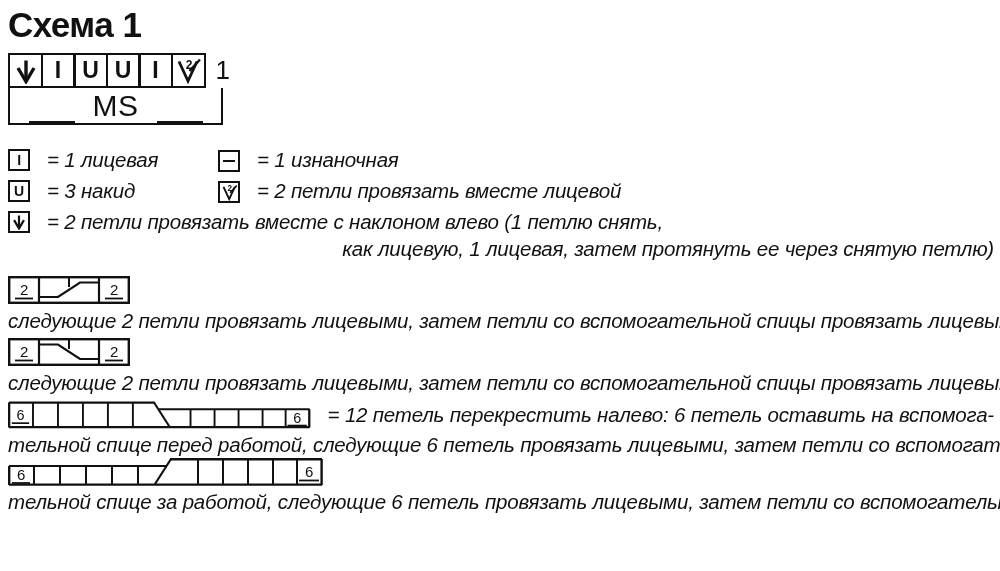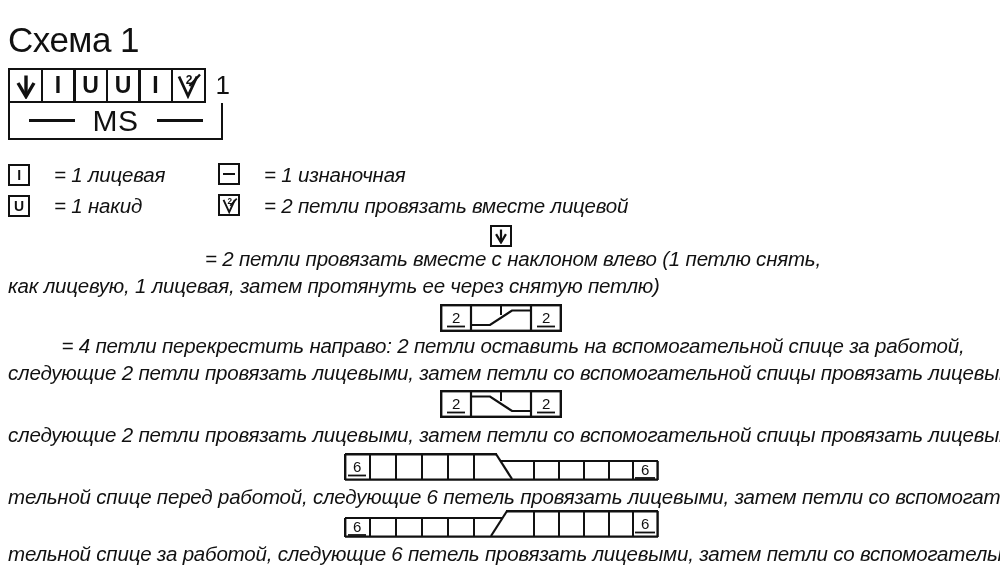--- a/index.html
+++ b/index.html
@@ -2,55 +2,55 @@
 <html><head>
 <meta charset="utf-8">
 <style>
   * { margin:0; padding:0; box-sizing:content-box; }
   html,body { background:#fff; }
   .page {
     position:relative; width:1000px; height:571px; background:#fff;
     color:#111; font-family:"Liberation Sans", sans-serif; overflow:hidden;
   }
   .inner { padding-left:8px; padding-right:6px; }
-  .title { margin-top:20px; font-size:35px; font-weight:400; letter-spacing:-0.5px; }
+  .title { margin-top:5px; font-size:35px; font-weight:700; letter-spacing:-0.5px; }
 
   
   .chart-top { display:flex; align-items:center; margin-top:8px; }
   .cells { display:flex; }
   .cell {
     width:31px; height:31px; border:2.5px solid #111;
     display:flex; align-items:center; justify-content:center;
     font-weight:700; font-size:23px;
   }
   .cell + .cell { margin-left:-2.5px; }
   .rownum { font-size:26px; font-weight:500; margin-left:10px; }
   .ms-box {
     width:211px; height:35px; border:2.5px solid #111; border-top:none;
-    display:flex; align-items:center; justify-content:center; gap:18px;
+    display:flex; align-items:flex-end; justify-content:center; gap:18px;
   }
   .ms-dash { width:46px; height:2.5px; background:#111; }
   .ms-label { font-size:30px; font-weight:500; letter-spacing:0.5px; }
 
   
   .legend { margin-top:23px; font-style:italic; font-size:20.5px; letter-spacing:-0.2px; }
   .lrow { display:flex; align-items:center; margin-bottom:7px; }
   .lcol1 { width:210px; display:flex; align-items:center; }
-  .lcol2 { display:flex; align-items:flex-start; }
+  .lcol2 { display:flex; align-items:flex-end; }
   .sym {
     flex:none; width:18px; height:18px; border:2.5px solid #111;
     display:flex; align-items:center; justify-content:center;
     font-style:normal; font-weight:700; font-size:14px; line-height:1;
   }
-  .ltext { margin-left:24px; white-space:nowrap; }
+  .ltext { margin-left:17px; white-space:nowrap; }
   .dash-glyph { width:12px; height:2.8px; background:#111; }
   .entry { display:flex; align-items:center; }
-  .entry.mb2 { margin-bottom:2px;flex-direction:column; }
+  .entry.mb2 { margin-bottom:2px; }
   .cont { white-space:nowrap; line-height:25px; }
-  .cont.gap { margin-bottom:6px; }
+  .cont.gap { margin-bottom:15px;text-align:right; }
   .cont.gap-sm { margin-bottom:5px; }
   svg { display:block; }
   svg text { font-family:"Liberation Sans", sans-serif; font-style:normal; }
 </style>
 </head>
 <body>
 
 <div class="page">
   <div class="inner">
 
@@ -95,21 +95,21 @@
           <span class="sym">
               <span class="dash-glyph"></span>
             </span>
           <span class="ltext">= 1 изнаночная</span>
         </div>
       </div>
 
       <div class="lrow">
         <div class="lcol1">
           <span class="sym">U</span>
-          <span class="ltext">= 1 накид</span>
+          <span class="ltext">= 3 накид</span>
         </div>
         <div class="lcol2">
           <span class="sym">
             <svg width="17" height="17" viewBox="0 0 27 27">
               <path d="M4,4.5 L13,24 L22,4.5" fill="none" stroke="#111" stroke-width="3"></path>
               <line x1="14.5" y1="14" x2="25" y2="2.5" stroke="#111" stroke-width="2.6"></line>
               <text x="14" y="11.5" font-size="13" font-weight="600" text-anchor="middle" fill="#111">2</text>
             </svg>
           </span>
           <span class="ltext">= 2 петли провязать вместе лицевой</span>
@@ -132,21 +132,20 @@
           <rect x="1.2" y="1.2" width="119.6" height="25.6" fill="none" stroke="#111" stroke-width="2.4"></rect>
           <line x1="31" y1="1" x2="31" y2="27" stroke="#111" stroke-width="2.2"></line>
           <line x1="91" y1="1" x2="91" y2="27" stroke="#111" stroke-width="2.2"></line>
           <line x1="61" y1="1" x2="61" y2="11" stroke="#111" stroke-width="2"></line>
           <path d="M31,21 L50,21 L72,6.5 L91,6.5" fill="none" stroke="#111" stroke-width="2.2"></path>
           <text x="16" y="18.5" font-size="15" text-anchor="middle" fill="#111">2</text>
           <line x1="7" y1="22.5" x2="25" y2="22.5" stroke="#111" stroke-width="1.8"></line>
           <text x="106" y="18.5" font-size="15" text-anchor="middle" fill="#111">2</text>
           <line x1="97" y1="22.5" x2="115" y2="22.5" stroke="#111" stroke-width="1.8"></line>
         </svg>
-        <span class="ltext">= 4 петли перекрестить направо: 2 петли оставить на вспомогательной спице за работой,</span>
       </div>
       <div class="cont gap-sm">следующие 2 петли провязать лицевыми, затем петли со вспомогательной спицы провязать лицевыми</div>
 
       <div class="entry mb2">
         <svg width="122" height="30" viewBox="0 0 122 30">
           <rect x="1.2" y="1.2" width="119.6" height="25.6" fill="none" stroke="#111" stroke-width="2.4"></rect>
           <line x1="31" y1="1" x2="31" y2="27" stroke="#111" stroke-width="2.2"></line>
           <line x1="91" y1="1" x2="91" y2="27" stroke="#111" stroke-width="2.2"></line>
           <line x1="61" y1="1" x2="61" y2="11" stroke="#111" stroke-width="2"></line>
           <path d="M31,6.5 L50,6.5 L72,21 L91,21" fill="none" stroke="#111" stroke-width="2.2"></path>
@@ -174,20 +173,21 @@
           <line x1="190" y1="9" x2="190" y2="28" stroke="#111" stroke-width="2"></line>
           <line x1="215" y1="9" x2="215" y2="28" stroke="#111" stroke-width="2"></line>
           <line x1="240" y1="9" x2="240" y2="28" stroke="#111" stroke-width="2"></line>
           <line x1="265" y1="9" x2="265" y2="28" stroke="#111" stroke-width="2"></line>
           <line x1="289" y1="9" x2="289" y2="28" stroke="#111" stroke-width="2"></line>
           <text x="13" y="20" font-size="15" text-anchor="middle" fill="#111">6</text>
           <line x1="4" y1="23.5" x2="22" y2="23.5" stroke="#111" stroke-width="1.8"></line>
           <text x="301" y="23" font-size="15" text-anchor="middle" fill="#111">6</text>
           <line x1="291" y1="26" x2="311" y2="26" stroke="#111" stroke-width="1.8"></line>
         </svg>
+        <span class="ltext">= 12 петель перекрестить налево: 6 петель оставить на вспомога-</span>
       </div>
       <div class="cont">тельной спице перед работой, следующие 6 петель провязать лицевыми, затем петли со вспомогатель-</div>
 
       <div class="entry mb2">
         <svg width="315" height="30" viewBox="0 0 315 30">
           <line x1="1" y1="9" x2="158.5" y2="9" stroke="#111" stroke-width="2.2"></line>
           <line x1="147" y1="27" x2="163" y2="2" stroke="#111" stroke-width="2.2"></line>
           <line x1="162" y1="2.2" x2="314" y2="2.2" stroke="#111" stroke-width="2.4"></line>
           <line x1="1.2" y1="9" x2="1.2" y2="28" stroke="#111" stroke-width="2.4"></line>
           <line x1="313.6" y1="2" x2="313.6" y2="28" stroke="#111" stroke-width="2.4"></line>

